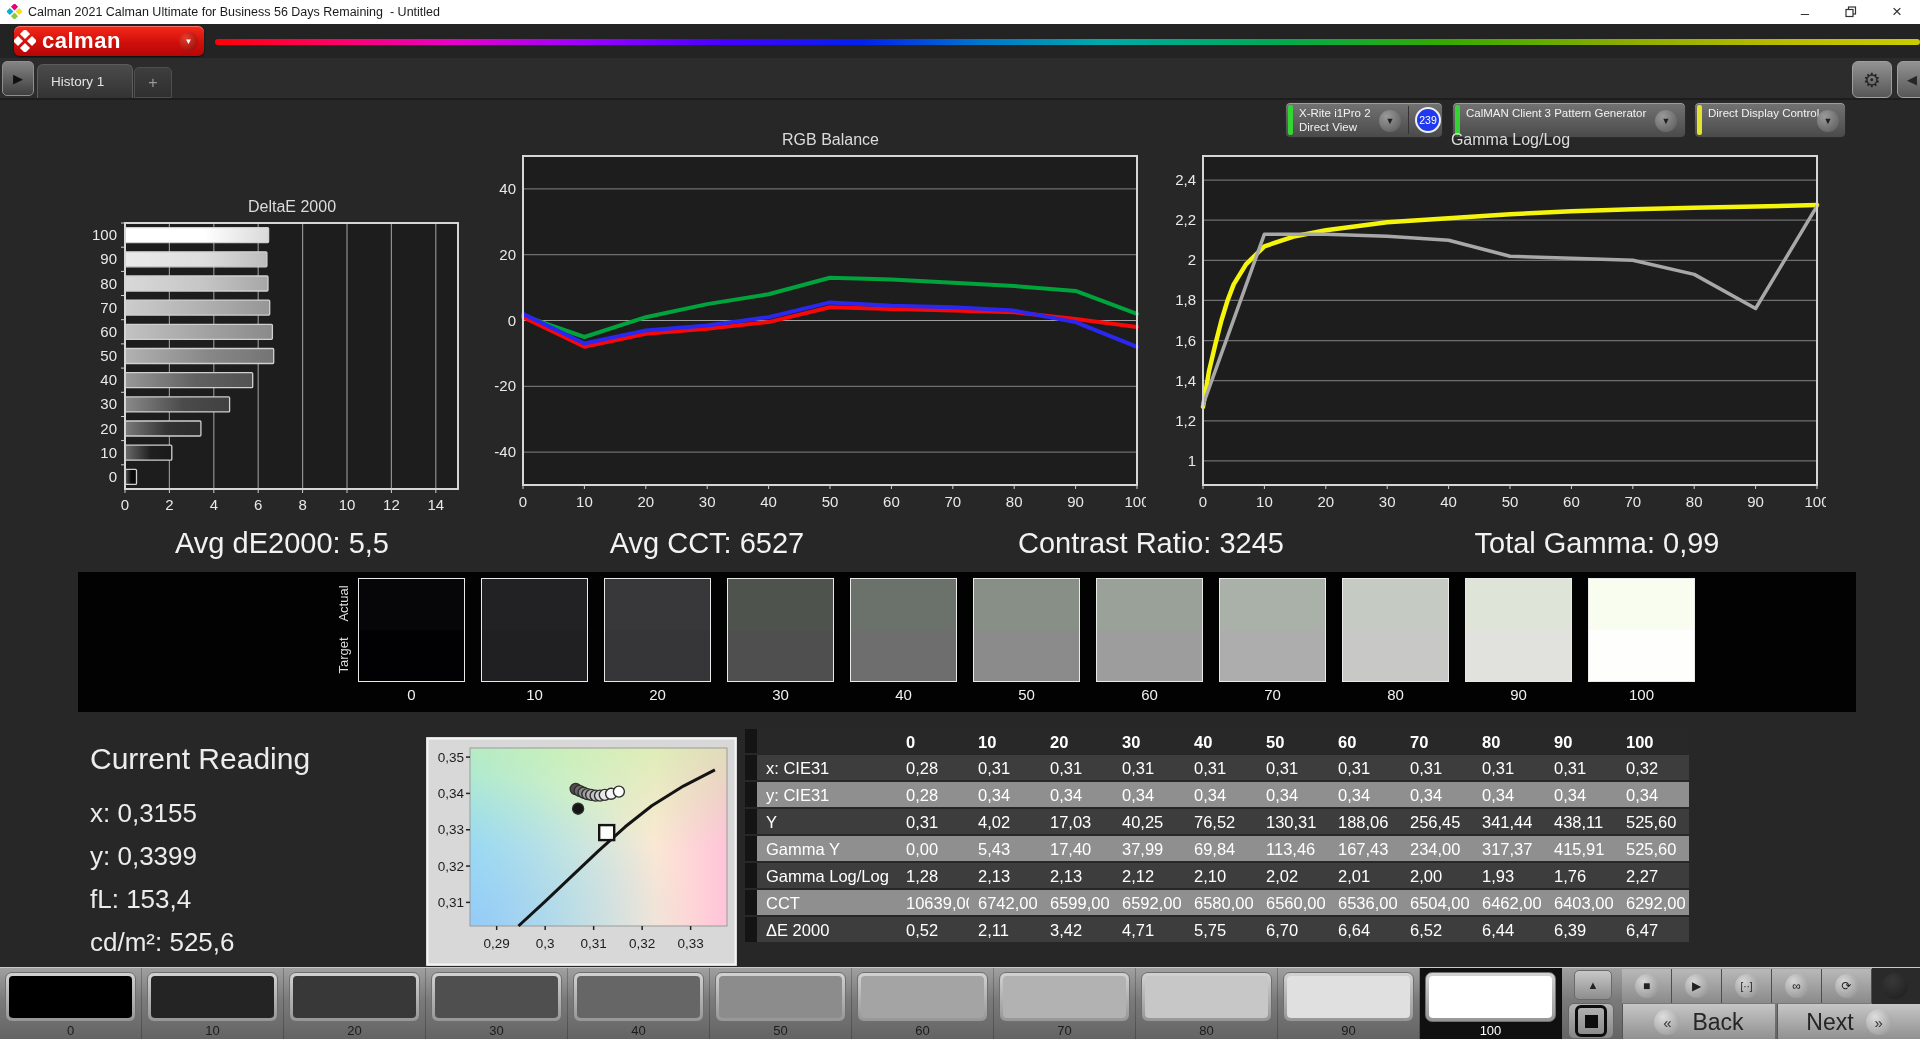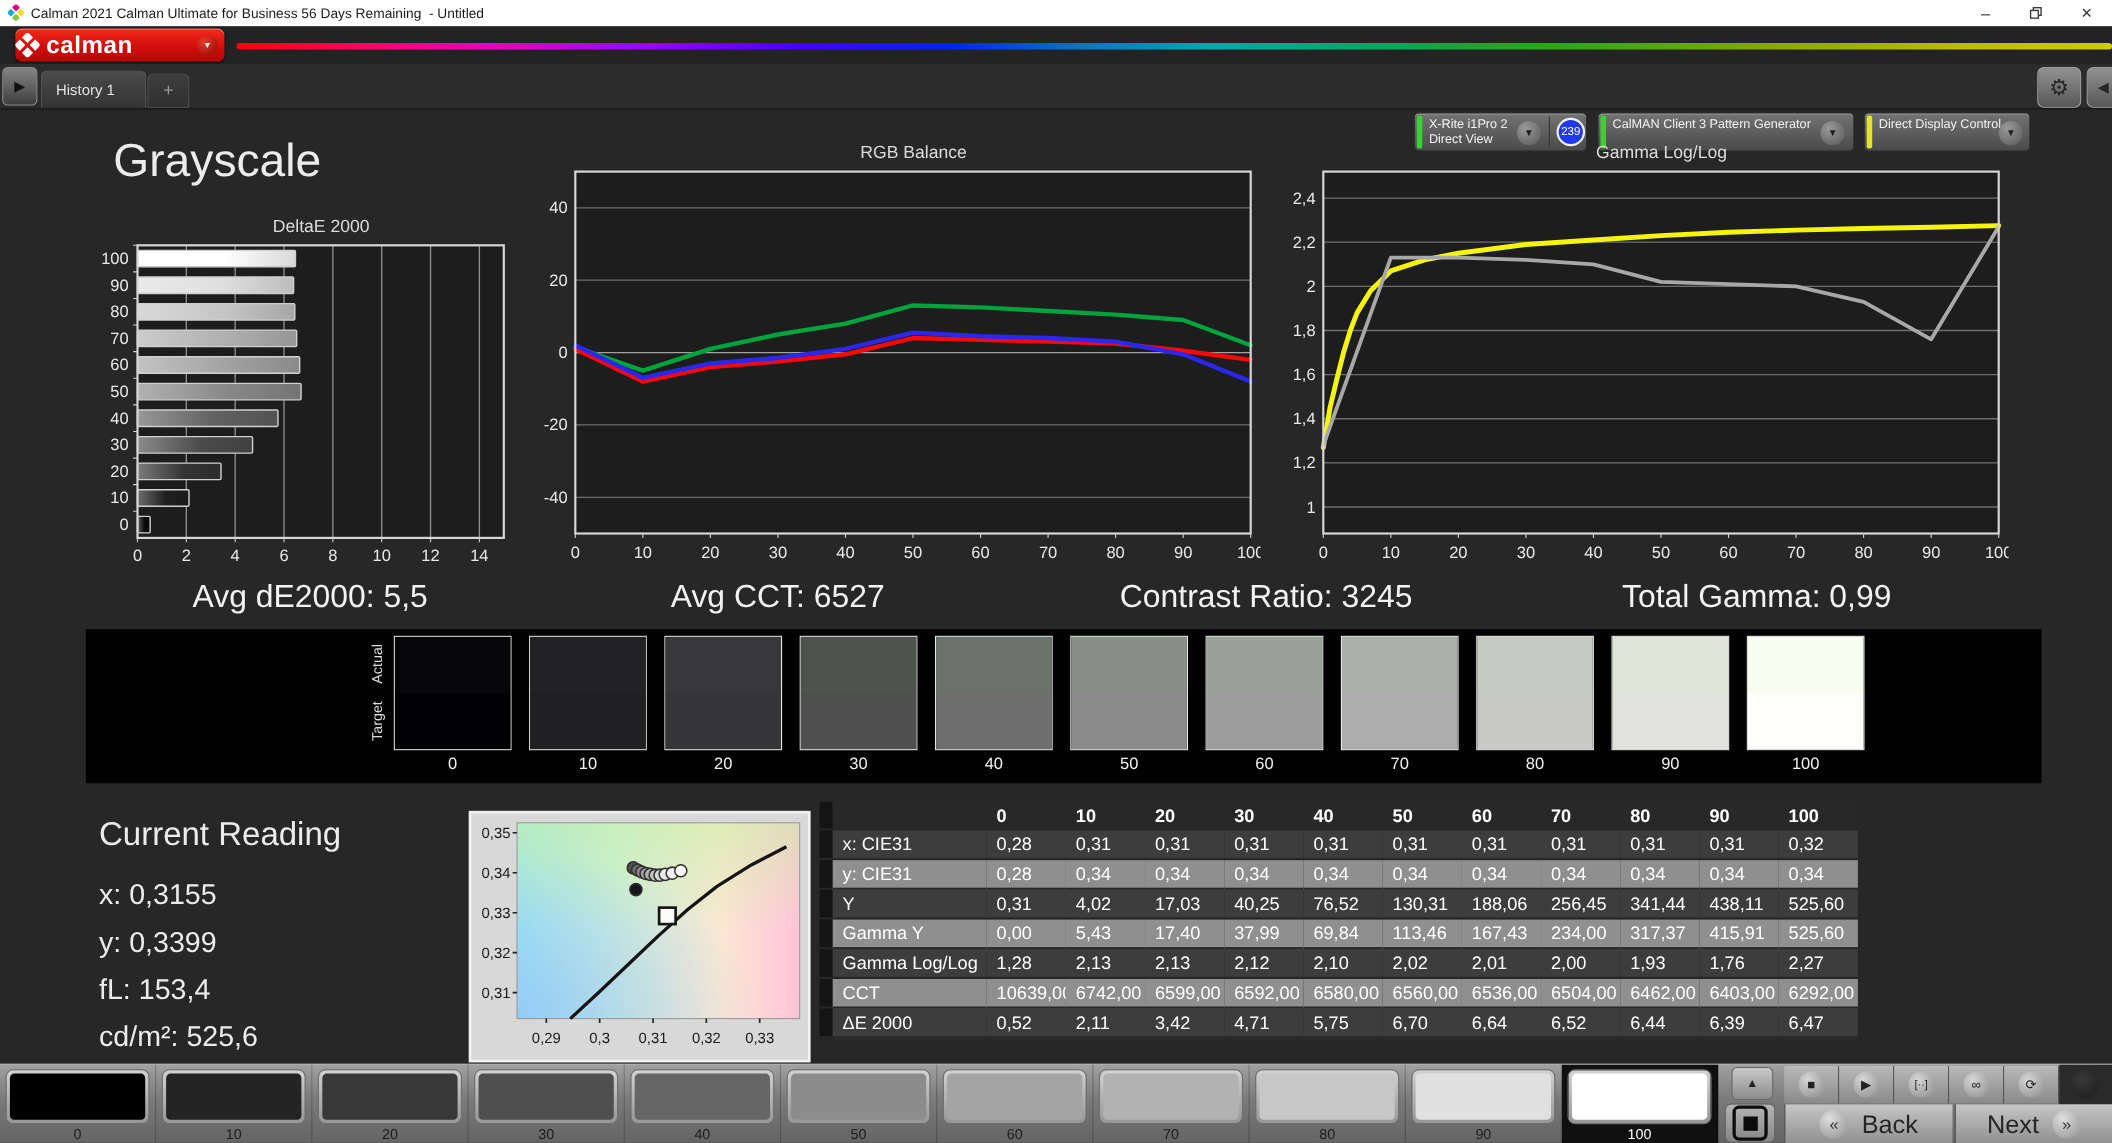--- a/index.html
+++ b/index.html
@@ -181,21 +181,20 @@
     </div>
 
     <div class="sq-btn" style="left:1852px;width:40px;font-size:20px;">
       <span>⚙</span>
     </div>
     <div class="sq-btn" style="left:1897px;width:30px;font-size:13px;">
       <span>◀</span>
     </div>
   </div>
 
-  <div class="page-title">Grayscale</div>
 
   <div class="chart" style="left:85px;top:198px;width:382px;height:318px;">
     <div class="ctitle" style="left:40px;width:334px;">DeltaE 2000</div>
     <svg id="deltae-svg" width="382" height="296">
         <rect x="40" y="3" width="333" height="266" fill="#1d1d1d"></rect>
         <line x1="84.4" y1="3" x2="84.4" y2="269" stroke="#8f8f8f" stroke-width="1.2"></line>
         <line x1="128.8" y1="3" x2="128.8" y2="269" stroke="#8f8f8f" stroke-width="1.2"></line>
         <line x1="173.20000000000002" y1="3" x2="173.20000000000002" y2="269" stroke="#8f8f8f" stroke-width="1.2"></line>
         <line x1="217.6" y1="3" x2="217.6" y2="269" stroke="#8f8f8f" stroke-width="1.2"></line>
         <line x1="262" y1="3" x2="262" y2="269" stroke="#8f8f8f" stroke-width="1.2"></line>

